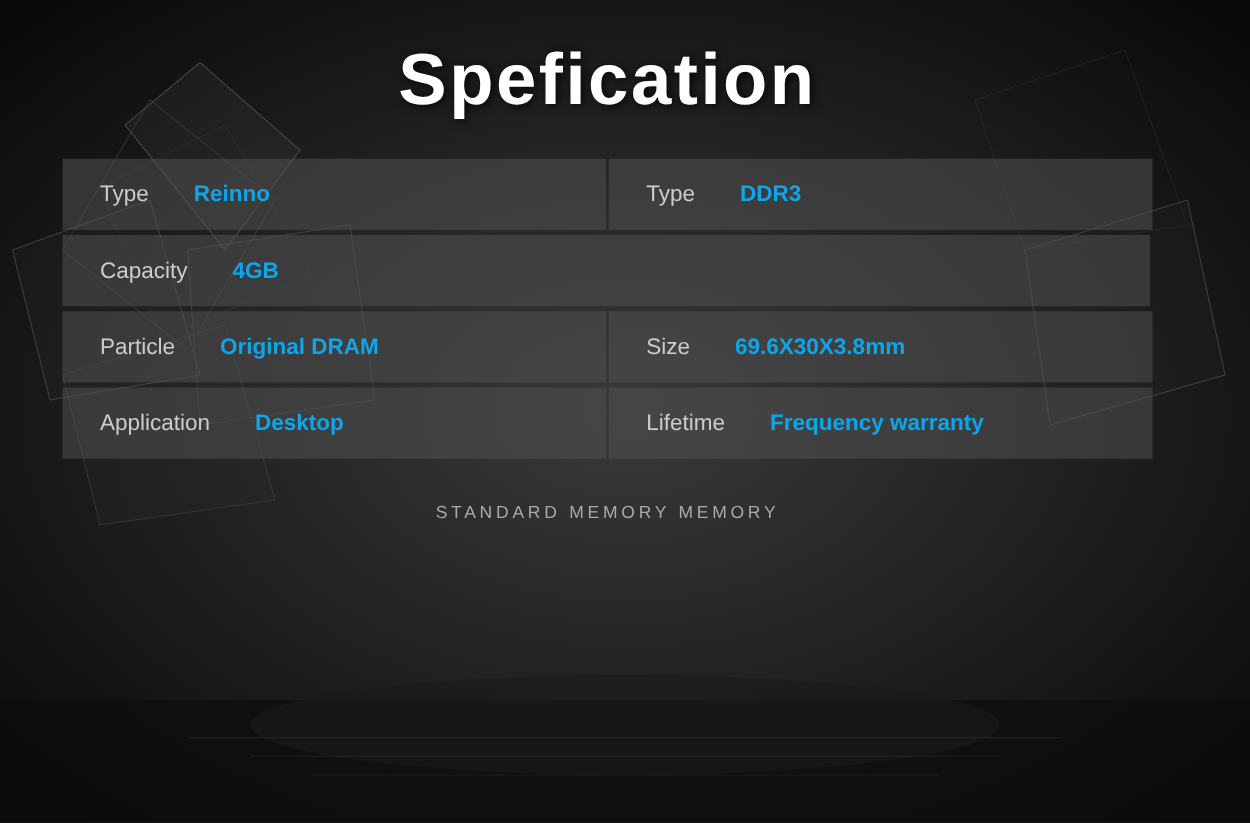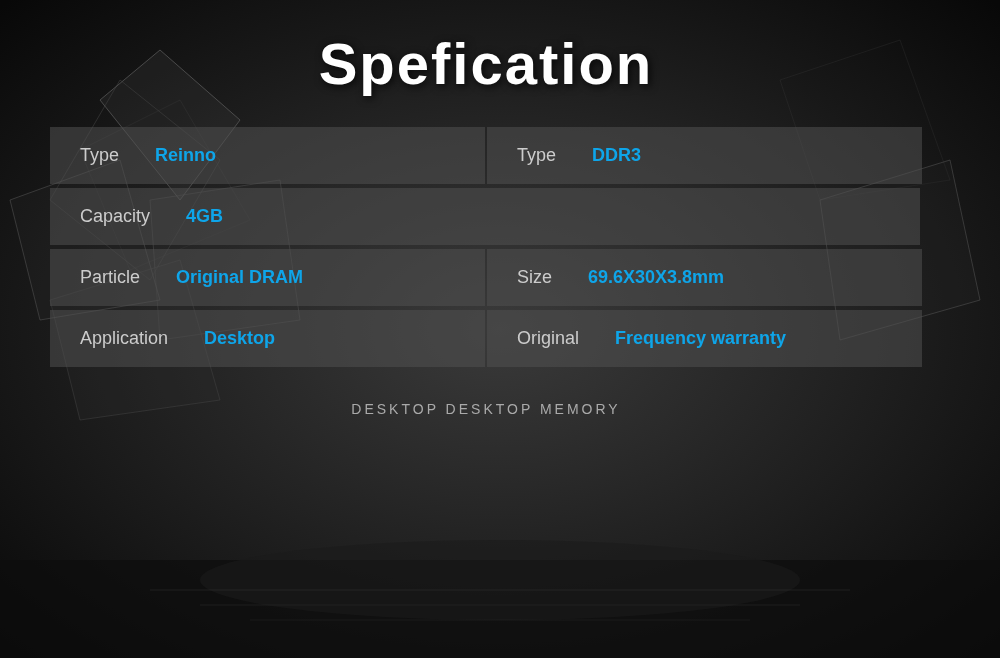--- a/index.html
+++ b/index.html
@@ -168,20 +168,20 @@
           <span class="spec-label">Size</span>
           <span class="spec-value">69.6X30X3.8mm</span>
         </div>
       </div>
       <div class="spec-row">
         <div class="spec-cell">
           <span class="spec-label">Application</span>
           <span class="spec-value">Desktop</span>
         </div>
         <div class="spec-cell">
-          <span class="spec-label">Original</span>
+          <span class="spec-label">Lifetime</span>
           <span class="spec-value">Frequency warranty</span>
         </div>
       </div>
     </div>
 
-  <p class="footer-text">DESKTOP DESKTOP MEMORY</p>
+  <p class="footer-text">STANDARD MEMORY MEMORY</p>
 </div>
 
 </body></html>

